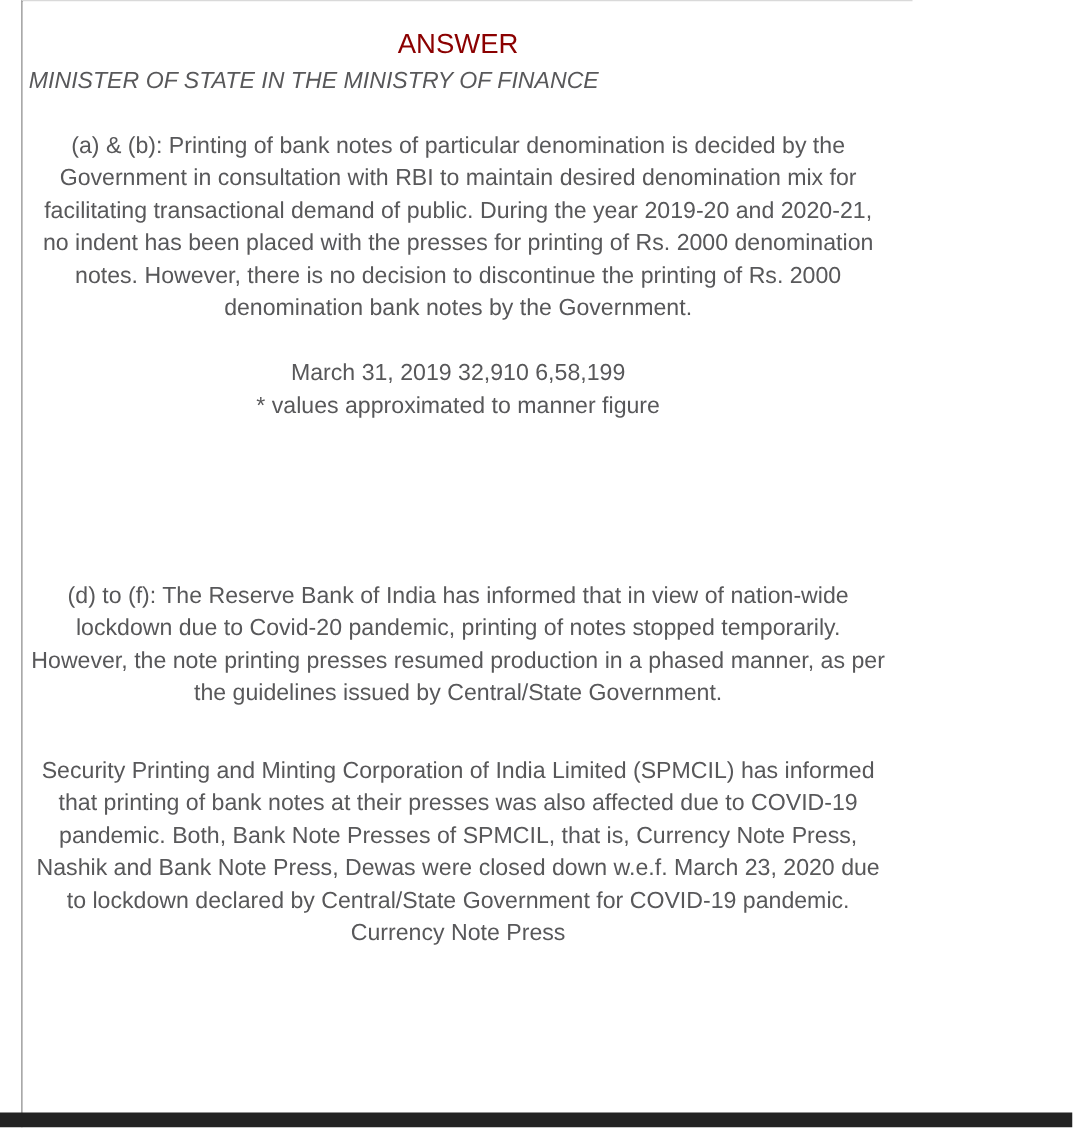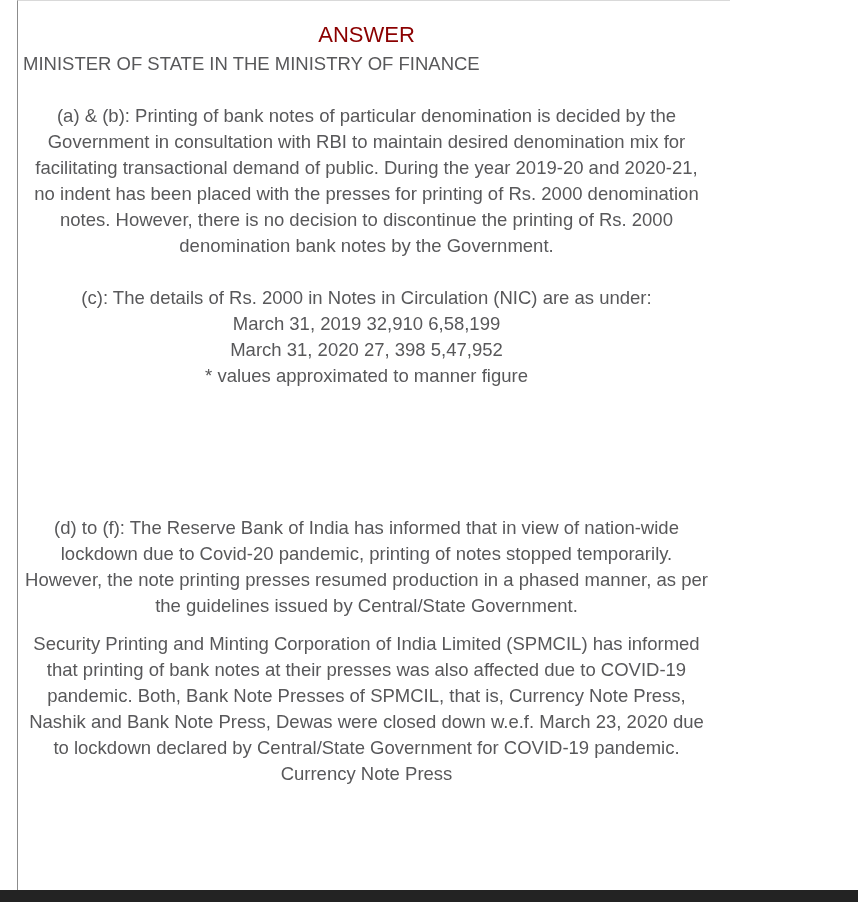--- a/index.html
+++ b/index.html
@@ -26,25 +26,26 @@
     font-size: 22px;
     font-weight: 400;
     line-height: 28px;
     margin-top: 8px;
   }
   .minister-heading {
     font-size: 18.5px;
     font-weight: 400;
     line-height: 26px;
     margin-top: 2px;
+    font-style: italic;
   }
   .para { margin-top: 26px; text-align: center; }
   .nic-block div { white-space: pre-line; }
   .big-gap { height: 100px; }
-  .para-spmcil { margin-top: 12px; }
+  .para-spmcil { margin-top: 36px; }
   .bottom-bar {
     position: absolute;
     left: 0; bottom: 0;
     width: 858px; height: 12px;
     background: #232323;
     z-index: 5;
   }
 </style>
 </head>
 <body>
@@ -52,23 +53,21 @@
 <div class="page">
   <div class="content">
 
     <h1 class="answer-title">ANSWER</h1>
 
     <h2 class="minister-heading">MINISTER OF STATE IN THE MINISTRY OF FINANCE</h2>
 
     <p class="para">(a) &amp; (b): Printing of bank notes of particular denomination is decided by the Government in consultation with RBI to maintain desired denomination mix for facilitating transactional demand of public. During the year 2019-20 and 2020-21, no indent has been placed with the presses for printing of Rs. 2000 denomination notes. However, there is no decision to discontinue the printing of Rs. 2000 denomination bank notes by the Government.</p>
 
     <div class="para nic-block">
-      <div>(c): The details of Rs. 2000 in Notes in Circulation (NIC) are as under:</div>
       <div>March 31, 2019 32,910 6,58,199</div>
-      <div>March 31, 2020 27, 398 5,47,952</div>
       <div>* values approximated to manner figure</div>
     </div>
 
     <div class="big-gap"></div>
 
     <p class="para">(d) to (f): The Reserve Bank of India has informed that in view of nation-wide lockdown due to Covid-20 pandemic, printing of notes stopped temporarily. However, the note printing presses resumed production in a phased manner, as per the guidelines issued by Central/State Government.</p>
 
 
     <p class="para para-spmcil">Security Printing and Minting Corporation of India Limited (SPMCIL) has informed that printing of bank notes at their presses was also affected due to COVID-19 pandemic. Both, Bank Note Presses of SPMCIL, that is, Currency Note Press, Nashik and Bank Note Press, Dewas were closed down w.e.f. March 23, 2020 due to lockdown declared by Central/State Government for COVID-19 pandemic. Currency Note Press</p>
 

